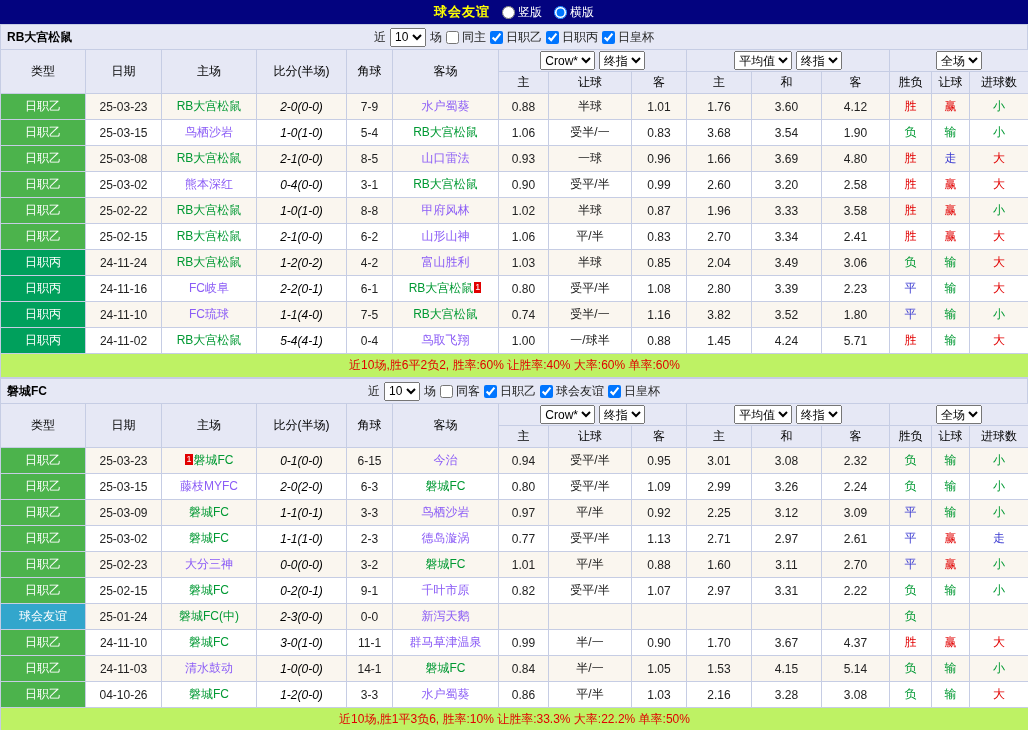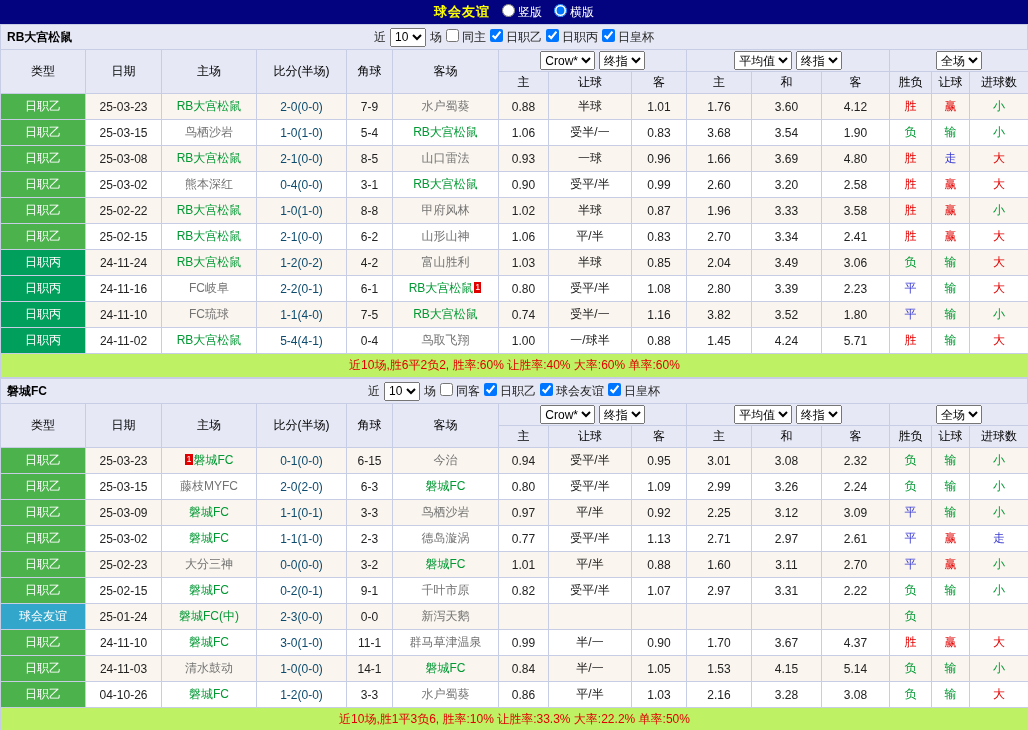--- a/index.html
+++ b/index.html
@@ -3,21 +3,21 @@
 <meta charset="utf-8">
 <style>
   * { box-sizing: border-box; }
   body { margin:0; background:#fff; color:#222;
          font-family:"Liberation Sans","DejaVu Sans",sans-serif; font-size:12px; }
   .page { width:1028px; }
 
   .topbar { background:#03037f; height:24px; display:flex; align-items:center;
             justify-content:center; gap:12px; color:#fff; }
   .topbar-title { color:#ffff00; font-weight:bold; font-size:13px; letter-spacing:1px; }
-  .radio-label, .cb-label { display:inline-flex; gap:3px; }
+  .radio-label, .cb-label { display:inline-flex; align-items:center; gap:3px; }
   input[type=radio], input[type=checkbox] { margin:0; width:13px; height:13px; }
 
   .section-bar { position:relative; background:#e6e8f5; height:25px; display:flex;
                  align-items:center; justify-content:center; gap:5px;
                  border:1px solid #c6cde4; border-bottom:none; }
   .team-name { position:absolute; left:6px; font-weight:bold; color:#000; }
   .filter-controls { display:flex; align-items:center; gap:4px; }
   select { font-size:12px; height:19px; font-family:inherit; }
 
   table.matches { width:1028px; border-collapse:collapse; table-layout:fixed; }
@@ -26,26 +26,26 @@
   thead th { background:#e6e8f5; font-weight:normal; height:22px; color:#000; }
   tbody td { height:26px; }
   tbody tr:nth-child(odd)  { background:#faf6ef; }
   tbody tr:nth-child(even) { background:#ffffff; }
 
   td.lg { color:#fff; padding:0; }
   .lg-a { background:#4cb34c; }
   .lg-b { background:#00a05c; }
   .lg-c { background:#33a6cc; }
 
-  .score  { color:#0c4a6e; }
+  .score  { color:#000000;font-style:italic; }
   .t-red  { color:#e10000; }
   .t-green{ color:#009933; }
   .t-draw { color:#3b3bd1; }
 
-  .team-link { cursor:pointer; color:#737373; }
+  .team-link { cursor:pointer; color:#8b5cf6; }
   .team-link.focus { color:#009933; }
   .badge { background:#e10000; color:#fff; font-size:9px; height:11px; line-height:11px;
            min-width:7px; display:inline-block; padding:0 1px; margin:0 1px; vertical-align:2px; }
 
   tfoot td.summary { height:24px; color:#e10000; background:#bef264; }
 </style>
 </head>
 <body>
 
 <div class="page">

